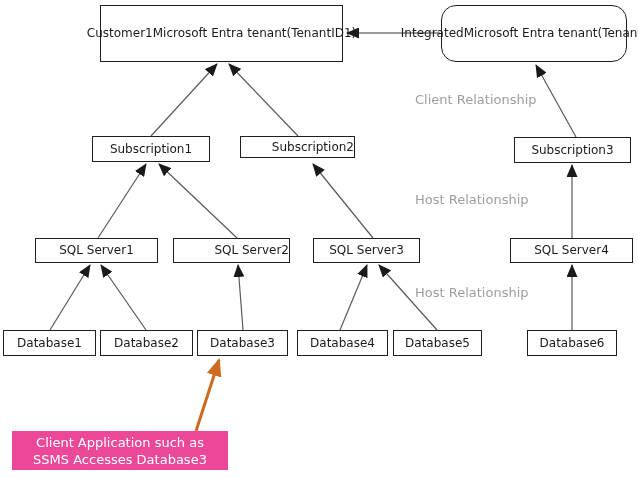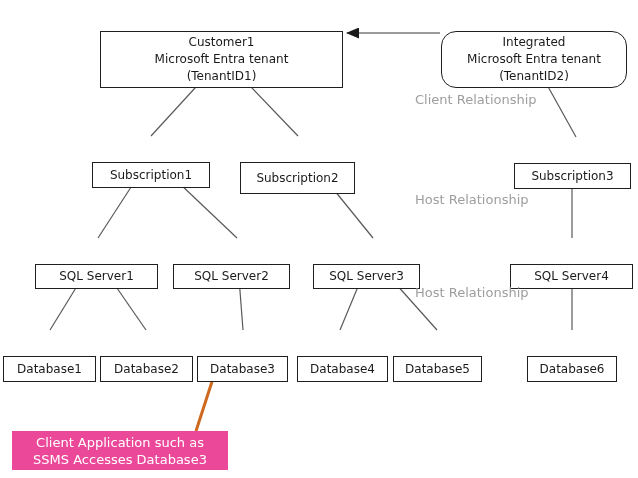--- a/index.html
+++ b/index.html
@@ -22,28 +22,26 @@
     z-index: 1;
   }
   .node {
     position: absolute;
     box-sizing: border-box;
     background: #ffffff;
     border: 1px solid #1f1f1f;
     color: #1a1a1a;
     font-size: 12px;
     display: flex;
-    flex-direction: column;
     align-items: center;
     justify-content: center;
     text-align: center;
     z-index: 2;
     line-height: 17px;
     white-space: nowrap;
-    margin-top: 26px;
   }
   .rel-label {
     position: absolute;
     color: #9e9e9e;
     font-size: 13px;
     z-index: 2;
     white-space: nowrap;
   }
   .callout {
     position: absolute;
@@ -105,31 +103,31 @@
 
   <div class="node" style="left:441px; top:5px; width:186px; height:57px;border-radius:15px;">
     <span>Integrated</span>
     <span>Microsoft Entra tenant</span>
     <span>(TenantID2)</span>
   </div>
 
   <div class="node" style="left:92px; top:136px; width:118px; height:26px;">
     <span>Subscription1</span>
   </div>
-  <div class="node" style="left:240px; top:136px; width:115px; height:32px;">
+  <div class="node" style="left:240px; top:136px; width:115px; height:22px;justify-content:flex-end;">
     <span>Subscription2</span>
   </div>
   <div class="node" style="left:514px; top:137px; width:117px; height:26px;">
     <span>Subscription3</span>
   </div>
 
   <div class="node" style="left:35px; top:238px; width:123px; height:25px;text-align:right;">
     <span>SQL Server1</span>
   </div>
-  <div class="node" style="left:173px; top:238px; width:117px; height:25px;">
+  <div class="node" style="left:173px; top:238px; width:117px; height:25px;justify-content:flex-end;">
     <span>SQL Server2</span>
   </div>
   <div class="node" style="left:313px; top:238px; width:107px; height:25px;">
     <span>SQL Server3</span>
   </div>
   <div class="node" style="left:510px; top:238px; width:123px; height:25px;">
     <span>SQL Server4</span>
   </div>
 
   <div class="node" style="left:3px; top:330px; width:93px; height:26px;">

